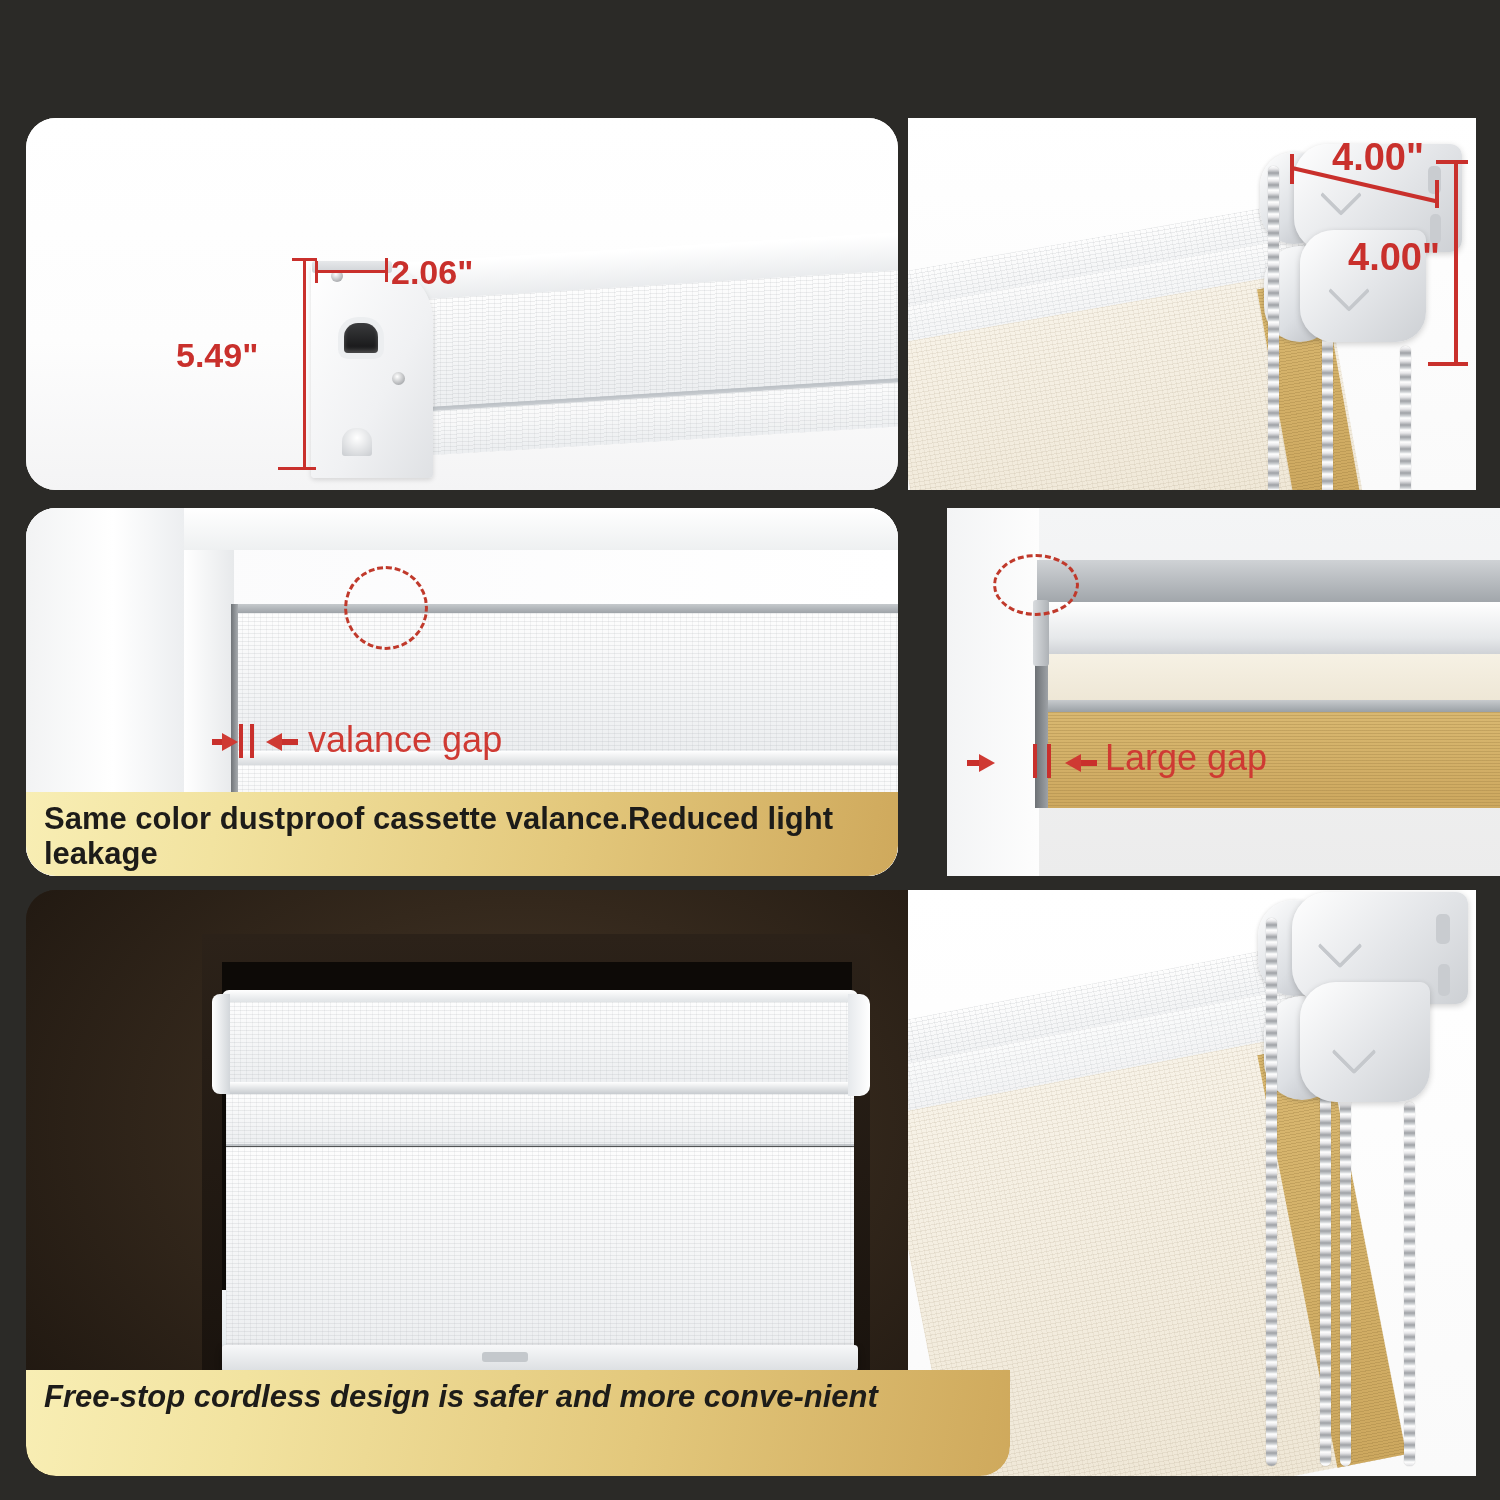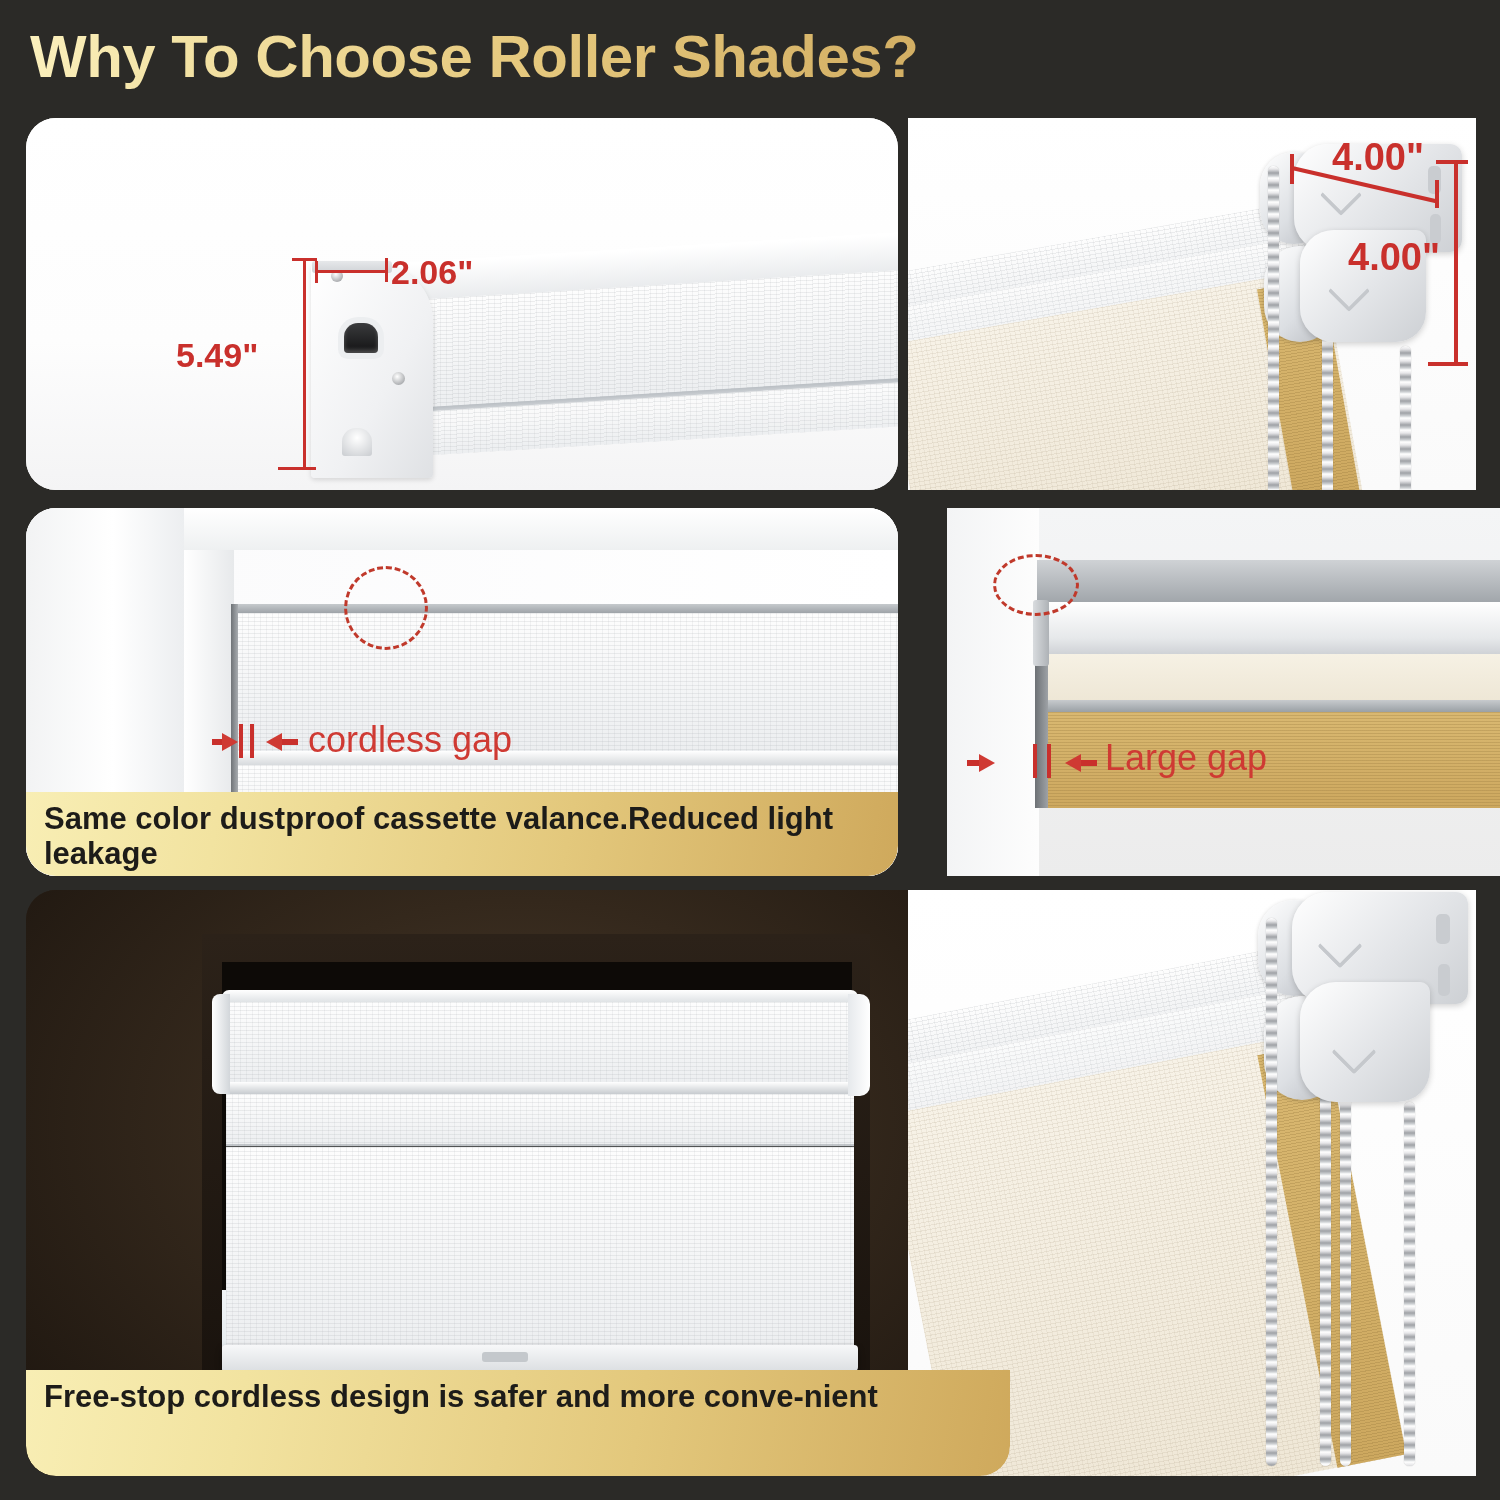--- a/index.html
+++ b/index.html
@@ -87,21 +87,20 @@
     position:absolute;border-radius:50%;
     background:linear-gradient(135deg,#ffffff,#dcdfe3 60%,#b9bcc1);
     z-index:25;box-shadow:0 1px 4px rgba(0,0,0,.18);
   }
 </style>
 </head>
 <body>
 
 <div class="page">
 
-  <div class="title">Why To Choose Roller Shades?</div>
 
   <div class="panel left" style="left:26px;top:118px;width:872px;height:372px;">
     <div class="photo" style="background:linear-gradient(180deg,#ffffff 0%,#fdfdfd 60%,#f4f4f5 100%);">
 
       <div style="position:absolute;left:288px;top:150px;width:590px;height:62px;
                   transform:skewY(-3.5deg);transform-origin:left top;
                   background:linear-gradient(180deg,#ffffff,#e9ebed 60%,#f6f7f8);
                   border-top:2px solid #ffffff;"></div>
       <div class="fabricWhite" style="position:absolute;left:288px;top:188px;width:590px;height:112px;
                   transform:skewY(-3.5deg);transform-origin:left top;"></div>
@@ -222,21 +221,21 @@
       <div style="position:absolute;left:196px;top:225px;width:0;height:0;z-index:30;
                   border-top:9px solid transparent;border-bottom:9px solid transparent;
                   border-left:16px solid #cf3a33;"></div>
       <div class="rline" style="left:186px;top:231px;width:14px;height:6px;"></div>
       <div class="rline" style="left:213px;top:216px;width:4px;height:34px;"></div>
       <div class="rline" style="left:224px;top:216px;width:4px;height:34px;"></div>
       <div style="position:absolute;left:240px;top:225px;width:0;height:0;z-index:30;
                   border-top:9px solid transparent;border-bottom:9px solid transparent;
                   border-right:16px solid #cf3a33;"></div>
       <div class="rline" style="left:254px;top:231px;width:18px;height:6px;"></div>
-      <div class="gapLabel" style="left:282px;top:211px;font-size:36px;">cordless gap</div>
+      <div class="gapLabel" style="left:282px;top:211px;font-size:36px;">valance gap</div>
     </div>
 
     <div class="caption gold" style="height:84px;font-size:31px;">
       <span>Same color dustproof cassette valance.Reduced light leakage</span>
     </div>
   </div>
 
   <div class="panel right" style="left:947px;top:508px;width:568px;height:368px;">
     <div class="photo" style="background:linear-gradient(180deg,#f4f5f6,#ececec);">
 
@@ -270,21 +269,21 @@
       <div class="rline" style="left:100px;top:236px;width:4px;height:34px;"></div>
       <div style="position:absolute;left:118px;top:246px;width:0;height:0;z-index:30;
                   border-top:9px solid transparent;border-bottom:9px solid transparent;
                   border-right:16px solid #cf3a33;"></div>
       <div class="rline" style="left:132px;top:252px;width:18px;height:6px;"></div>
       <div class="gapLabel" style="left:158px;top:229px;font-size:36px;">Large gap</div>
     </div>
 
   </div>
 
-  <div class="panel left" style="left:26px;top:890px;width:984px;height:586px;background:#2a1f16;">
+  <div class="panel left" style="left:26px;top:890px;width:984px;height:586px;background:#2a1f16;font-style:italic;">
     <div class="photo" style="background:radial-gradient(ellipse at 50% 40%,#4a3b2c 0%,#34281c 45%,#1b140e 100%);">
 
       <div style="position:absolute;left:176px;top:44px;width:668px;height:500px;
                   background:linear-gradient(180deg,#2c2219,#17110c);"></div>
       <div style="position:absolute;left:196px;top:72px;width:630px;height:472px;
                   background:#0d0a07;"></div>
 
       <div style="position:absolute;left:196px;top:400px;width:600px;height:150px;overflow:hidden;
                   background:linear-gradient(180deg,#f2f5f7 0%,#e6ecef 40%,#dfe6e9 100%);">
         <div style="position:absolute;left:-10px;top:34px;width:220px;height:130px;

